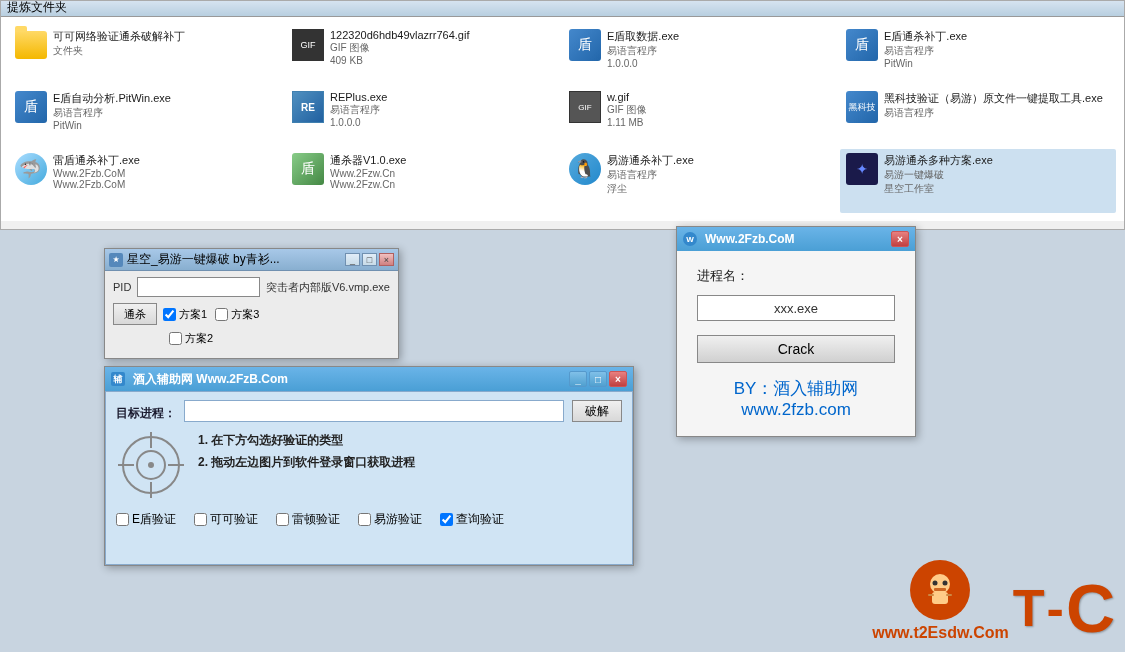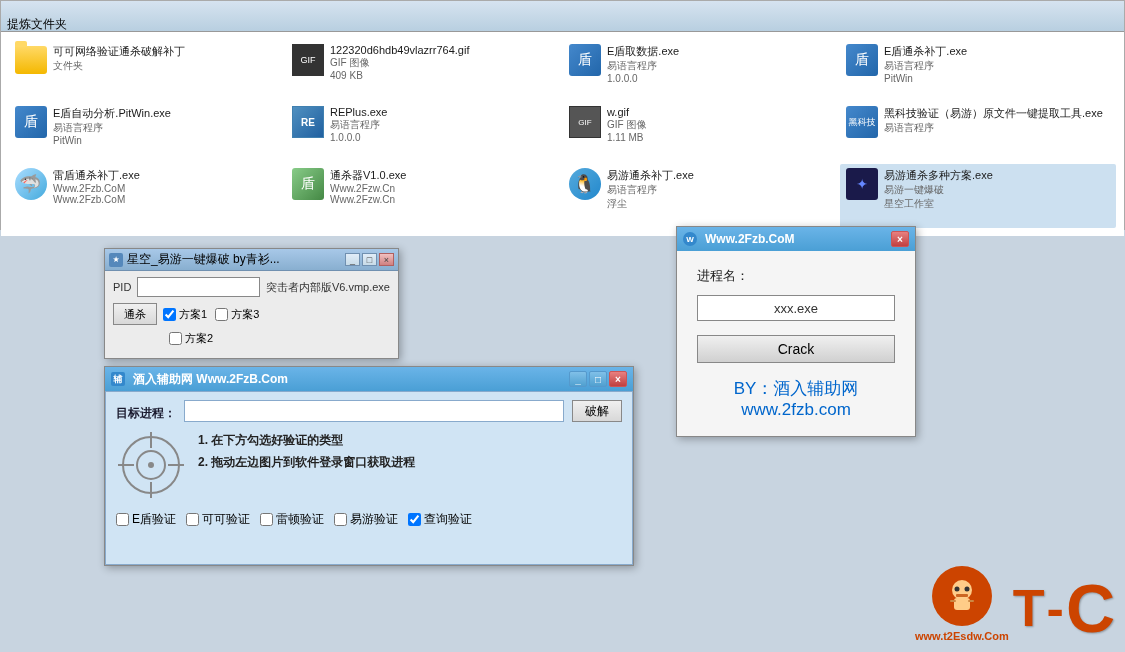--- a/index.html
+++ b/index.html
@@ -17,25 +17,25 @@
     .file-explorer {
       position: absolute;
       top: 0; left: 0;
       width: 1125px;
       height: 230px;
       background: #f0f0f0;
       border: 1px solid #aaa;
     }
 
     .file-explorer-titlebar {
-      height: 28px;
+      height: 16px;
       background: linear-gradient(to bottom, #d6e3f0, #b8cfe0);
       display: flex;
-      align-items: flex-start;
-      padding: 15px 6px;
+      align-items: flex-end;
+      padding: 0 6px;
       border-bottom: 1px solid #999;
       font-size: 12px;
     }
 
     .file-grid {
       display: grid;
       grid-template-columns: repeat(4, 1fr);
       gap: 1px;
       padding: 8px;
       background: white;
@@ -311,21 +311,21 @@
     .jiuru-instructions {
       flex: 1;
       font-size: 12px;
       color: #222;
       line-height: 1.8;
       font-weight: bold;
     }
 
     .jiuru-checkboxes {
       display: flex;
-      gap: 10px;
+      gap: 18px;
       margin-top: 8px;
       font-size: 12px;
     }
 
     .check-blue {
       display: flex;
       align-items: center;
       gap: 3px;
     }
 
@@ -739,20 +739,20 @@
       <svg width="40" height="40" viewBox="0 0 40 40">
         <circle cx="20" cy="14" r="10" fill="#ffcc88"></circle>
         <rect x="12" y="22" width="16" height="12" rx="3" fill="#ffcc88"></rect>
         <circle cx="15" cy="13" r="2.5" fill="#333"></circle>
         <circle cx="25" cy="13" r="2.5" fill="#333"></circle>
         <rect x="14" y="18" width="12" height="3" rx="1" fill="#cc6622"></rect>
         <rect x="8" y="24" width="6" height="2" rx="1" fill="#cc8844"></rect>
         <rect x="26" y="24" width="6" height="2" rx="1" fill="#cc8844"></rect>
       </svg>
     </div>
-    <div style="font-size:11px;color:#cc4400;font-weight:bold;">www.t2Esdw.Com</div>
+    <div style="font-size:16px;color:#cc4400;font-weight:bold;">www.t2Esdw.Com</div>
   </div>
   <div style="display:flex;align-items:center;">
     <span style="font-size:52px;font-weight:900;color:#cc4400;font-family:Arial;line-height:1;text-shadow:1px 1px 2px rgba(0,0,0,0.3);">T</span>
     <span style="font-size:52px;font-weight:900;color:#cc4400;font-family:Arial;line-height:1;margin:0 2px;">-</span>
     <span style="font-size:68px;font-weight:900;color:#cc4400;font-family:Arial;line-height:1;text-shadow:1px 1px 2px rgba(0,0,0,0.3);">C</span>
   </div>
 </div>
 
 </body></html>

